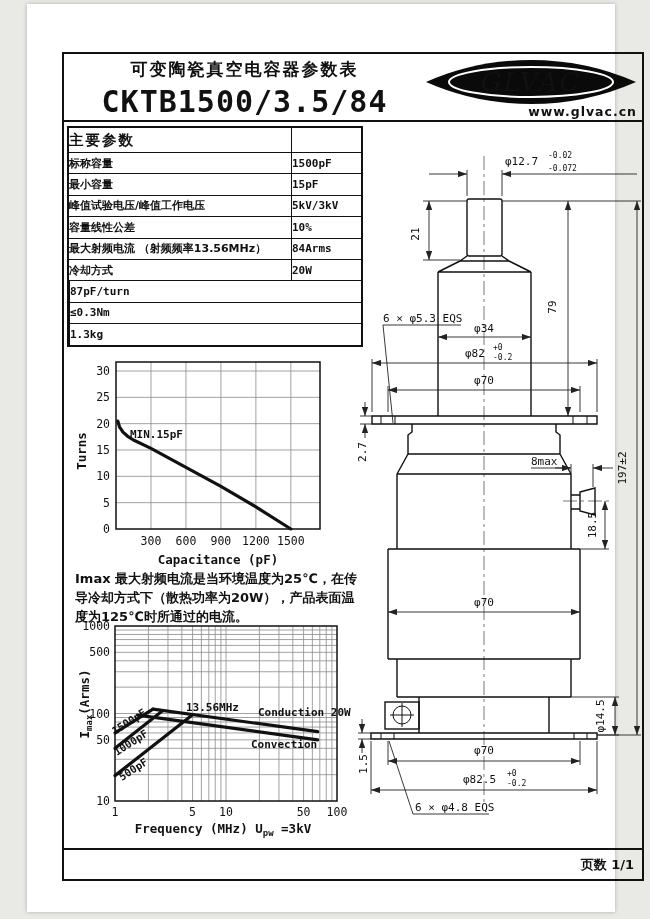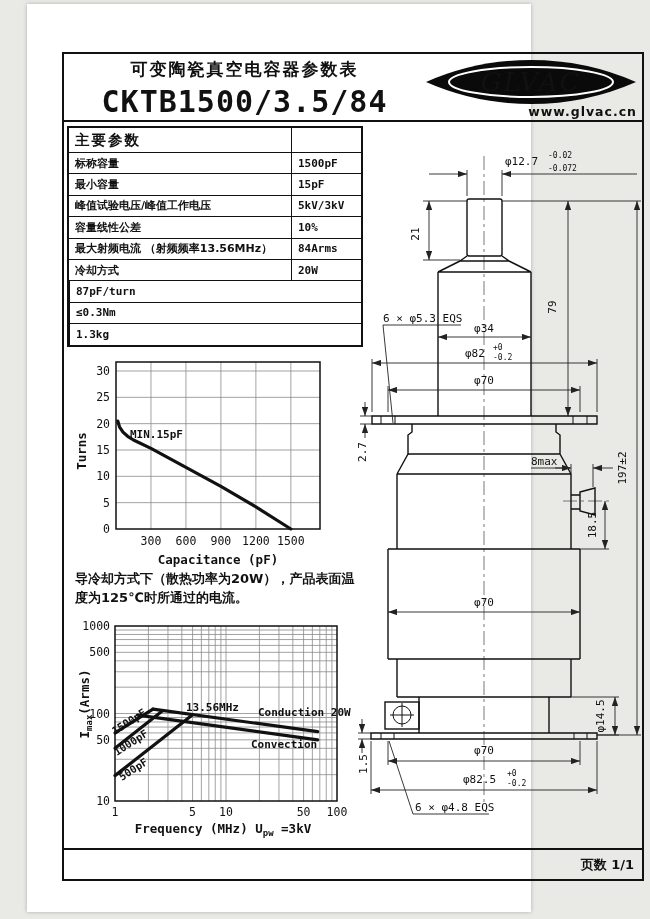--- a/index.html
+++ b/index.html
@@ -1,33 +1,33 @@
 <!DOCTYPE html>
 <html><head>
 <meta charset="utf-8">
 <style>
   html,body{margin:0;padding:0;}
   body{width:650px;height:919px;background:#e9e9e6;position:relative;overflow:hidden;
        font-family:"DejaVu Sans",sans-serif;color:#111;}
   .abs{position:absolute;}
-  .page{position:absolute;left:27px;top:4px;width:504px;height:908px;background:#fff;
+  .page{position:absolute;left:27px;top:4px;width:588px;height:908px;background:#fff;
         box-shadow:0 0 4px rgba(0,0,0,.25);}
   .frame{position:absolute;left:35px;top:48px;width:582px;height:829px;border:2px solid #111;box-sizing:border-box;}
   .hline{position:absolute;background:#111;height:2px;}
   
   .titleblock{left:45px;top:54px;width:345px;text-align:center;}
   .t1{font-size:17px;font-weight:bold;letter-spacing:2px;}
   .t2{font-size:30px;font-weight:bold;font-family:"DejaVu Sans Mono",monospace;letter-spacing:1px;margin-top:3px;}
   .weblink{left:452px;top:100px;width:158px;text-align:right;font-size:12.5px;font-weight:bold;letter-spacing:1px;}
   
   .ptable{left:40px;top:122px;width:296px;border:2px solid #111;box-sizing:border-box;
           display:grid;grid-template-rows:24px repeat(9,21.4px);}
   .prow{display:grid;grid-template-columns:222px 1fr;border-top:1.5px solid #111;}
   .prow:first-child{border-top:none;}
-  .pc{display:flex;align-items:center;padding-left:6px;font-size:11px;font-weight:bold;overflow:hidden;white-space:nowrap;}
+  .pc{display:flex;align-items:center;font-size:11px;font-weight:bold;overflow:hidden;white-space:nowrap;}
   .pv{border-left:1.5px solid #111;font-family:"DejaVu Sans Mono",monospace;font-size:11px;}
   .phead .pc{font-size:14.5px;letter-spacing:2px;}
   
   .note{left:48px;top:565px;width:292px;font-size:13px;font-weight:bold;line-height:19px;}
   
   svg text{fill:#111;}
   .tick{font:11.5px "DejaVu Sans Mono",monospace;}
   .axlab{font:12.5px "DejaVu Sans Mono",monospace;font-weight:bold;}
   .anno{font:11px "DejaVu Sans Mono",monospace;font-weight:bold;}
   .slab{font:10.5px "DejaVu Sans Mono",monospace;font-weight:bold;}
@@ -141,20 +141,21 @@
         <text x="83" y="423.6666666666667" class="tick" text-anchor="end">20</text>
         <text x="83" y="397.33333333333337" class="tick" text-anchor="end">25</text>
         <text x="83" y="371" class="tick" text-anchor="end">30</text>
       </g>
     <text class="anno" x="103" y="434">MIN.15pF</text>
     <text class="axlab" x="59" y="447" text-anchor="middle" transform="rotate(-90 59 447)">Turns</text>
     <text class="axlab" x="191" y="560" text-anchor="middle">Capacitance (pF)</text>
   </svg>
 
   <div class="abs note">
+    <div>Imax 最大射频电流是当环境温度为25℃，在传</div>
     <div>导冷却方式下（散热功率为20W），产品表面温</div>
     <div>度为125℃时所通过的电流。</div>
   </div>
 
   <svg id="chart2" class="abs" style="left:40px;top:612px;" width="292" height="228" viewBox="40 612 292 228">
     <g id="c2grid">
         <line x1="121.41432951870192" y1="622" x2="121.41432951870192" y2="797" class="gridline"></line>
         <line x1="140.96045927388252" y1="622" x2="140.96045927388252" y2="797" class="gridline"></line>
         <line x1="154.82865903740384" y1="622" x2="154.82865903740384" y2="797" class="gridline"></line>
         <line x1="165.5856704812981" y1="622" x2="165.5856704812981" y2="797" class="gridline"></line>

